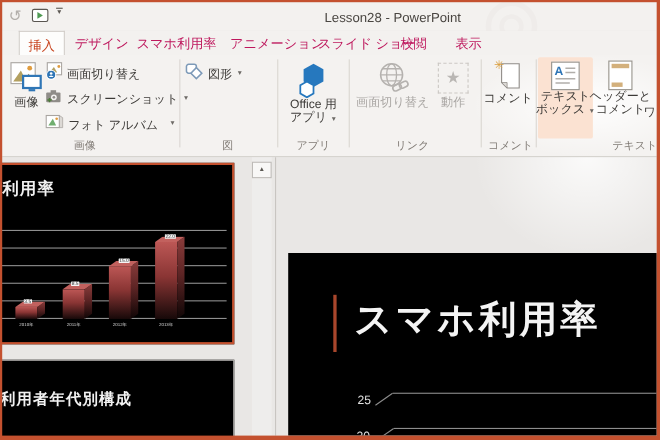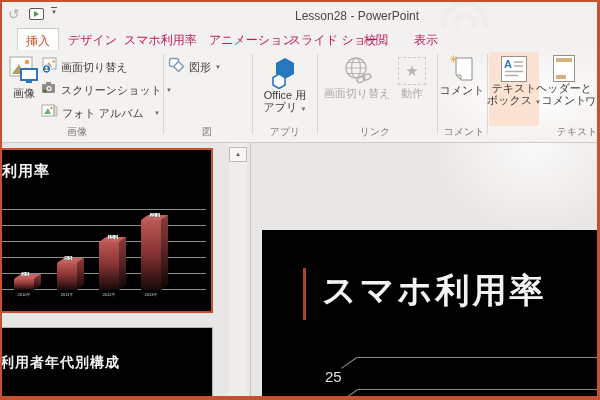--- a/index.html
+++ b/index.html
@@ -64,21 +64,21 @@
 
   
   #scrolltrack { left:227px; top:0; width:18px; height:253px; background:#eeedec; }
   #scrollbtn { left:227px; top:4px; width:18px; height:15px; background:#f8f7f6; border:1px solid #bdbab7; font-size:6px; color:#5a5752; text-align:center; line-height:13px; }
   #pane-divider { left:248px; top:0; width:1px; height:253px; background:#c8c5c1; }
 
   
   #slide { left:260px; top:87px; width:335px; height:166px; background:#000; overflow:hidden; }
   #slide-accent { left:41px; top:38px; width:3px; height:52px; background:#a8462c; }
   #slide-title { left:60px; top:38px; font-family:"Liberation Serif", serif; font-size:34px; font-weight:600; color:#f4f4f4; letter-spacing:3px; white-space:nowrap; }
-  .axis-lab { position:absolute; font-size:15px; color:#e2e2e2;margin-top:10px; }
+  .axis-lab { position:absolute; font-size:11px; color:#e2e2e2; }
   .sgrid { position:absolute; height:1px; background:#8d8d8d; }
   .sdiag { position:absolute; width:19px; height:1px; background:#8d8d8d; transform:rotate(-35deg); transform-origin:0 0; }
 </style>
 </head>
 <body>
 
 <div id="window">
 
   <div class="frame" style="left:0;top:0;width:600px;height:2px"></div>
   <div class="frame" style="left:0;top:0;width:2px;height:400px"></div>

